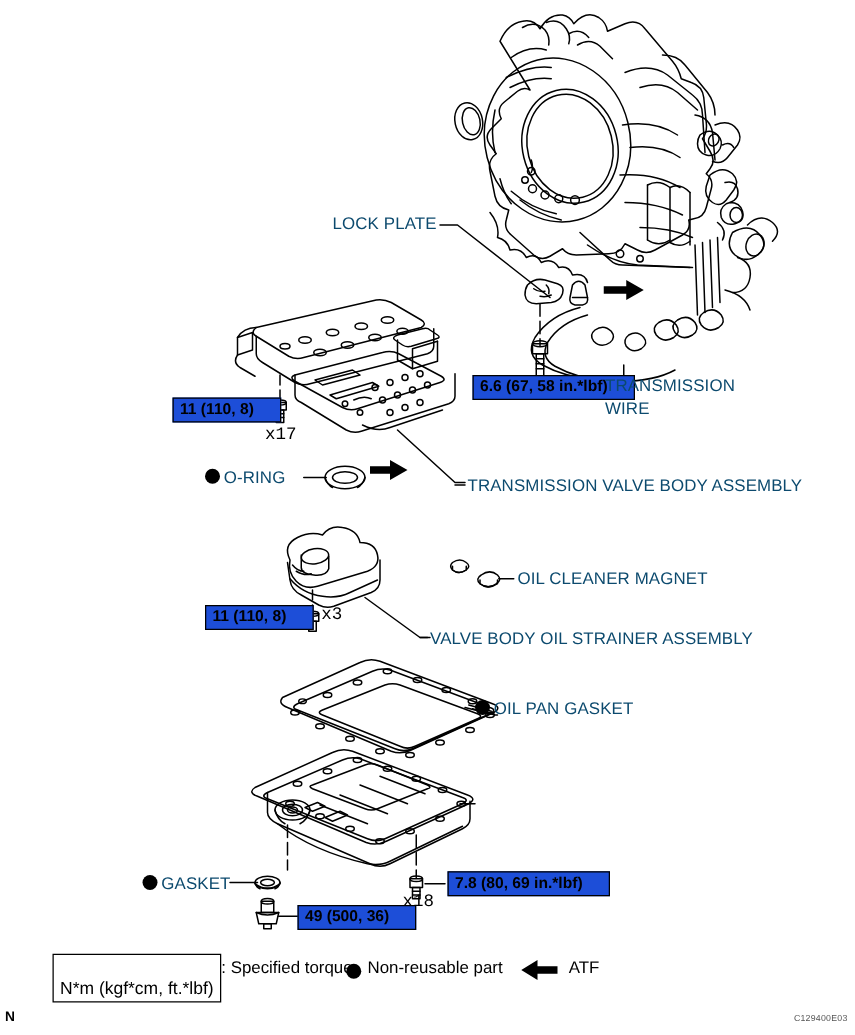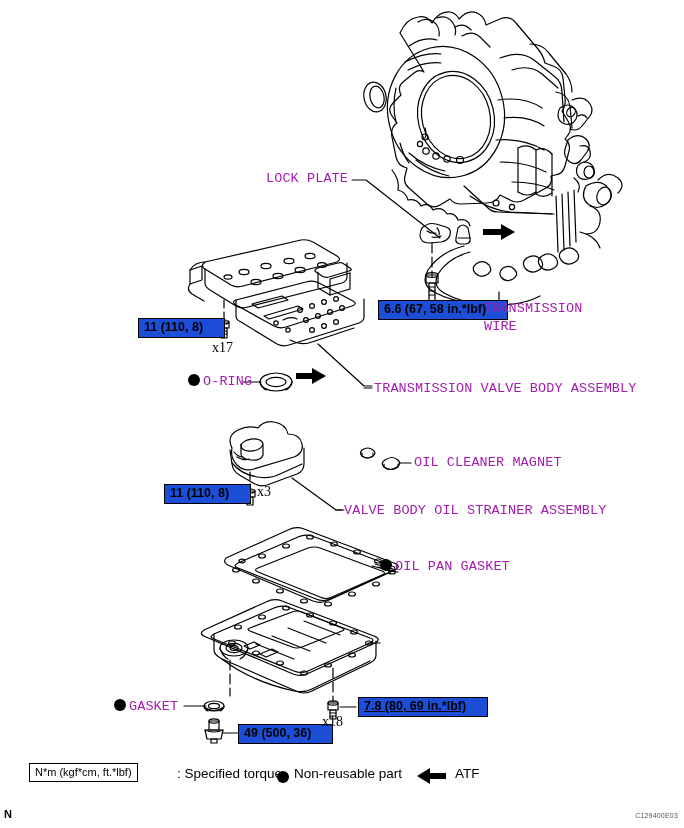--- a/index.html
+++ b/index.html
@@ -5,43 +5,43 @@
 <style>
   html,body{margin:0;padding:0;background:#ffffff;}
   body{
     width:684px;height:828px;position:relative;overflow:hidden;
     font-family:"Liberation Sans",sans-serif;color:#000;
   }
   #sheet{position:absolute;inset:0;}
   svg.art{position:absolute;left:0;top:0;width:684px;height:828px;}
 
   .lbl{
-    position:absolute;font-family:Liberation Mono, monospace;
-    font-size:13.5px;letter-spacing:.1px;color:#a21caf;white-space:nowrap;
+    position:absolute;font-family:Liberation Sans, sans-serif;
+    font-size:13.5px;letter-spacing:.1px;color:#0c4a6e;white-space:nowrap;
     line-height:16px;
   }
   .tbox{
     position:absolute;border:1.6px solid #000;background:#1d4ed8;
     font-family:"Liberation Sans",sans-serif;font-size:12.5px;font-weight:bold;
     padding:2px 21px 3px 5px;white-space:nowrap;line-height:13px;
   }
   .qty{
-    position:absolute;font-family:Liberation Serif, serif;
+    position:absolute;font-family:Liberation Mono, monospace;
     font-size:14px;white-space:nowrap;
   }
   .dot{
     display:inline-block;width:12px;height:12px;border-radius:50%;
     background:#000;vertical-align:-1px;margin-right:3px;
   }
   .legend{
     position:absolute;left:25px;top:762px;width:640px;height:34px;
   }
   .legend .lbox{
-    position:absolute;left:4px;top:1px;border:1.6px solid #000;background:#fff;
-    font-size:11px;padding:2px 5px 3px 5px;white-space:nowrap;font-weight:normal;
+    position:absolute;left:17px;top:1px;border:1.6px solid #000;background:#fff;
+    font-size:14px;padding:18px 5px 3px 5px;white-space:nowrap;font-weight:normal;
   }
   .legend .ltxt{position:absolute;font-size:13.5px;white-space:nowrap;top:4px;}
   .code{
     position:absolute;right:6px;bottom:9px;font-size:7px;
     font-family:"Liberation Sans",sans-serif;color:#555;letter-spacing:.2px;
   }
   .nmark{position:absolute;left:4px;bottom:8px;font-size:11px;font-weight:bold;}
 </style>
 </head>
 <body>
@@ -386,21 +386,21 @@
   <div class="lbl" style="left:266px;top:171px;">LOCK PLATE</div>
 
   <div class="tbox" style="left:378px;top:300px;">6.6 (67, 58 in.*lbf)</div>
 
   <div class="lbl" style="left:484px;top:301px;">TRANSMISSION</div>
   <div class="lbl" style="left:484px;top:319px;">WIRE</div>
 
   <div class="tbox" style="left:138px;top:318px;">11 (110, 8)</div>
   <div class="qty" style="left:212px;top:340px;">x17</div>
 
-  <div class="lbl" style="left:188px;top:374px;">
+  <div class="lbl" style="left:164px;top:374px;">
     <span class="dot"></span><span>O-RING</span>
   </div>
 
   <div class="lbl" style="left:374px;top:381px;">TRANSMISSION VALVE BODY ASSEMBLY</div>
 
   <div class="lbl" style="left:414px;top:455px;">OIL CLEANER MAGNET</div>
 
   <div class="tbox" style="left:164px;top:484px;">11 (110, 8)</div>
   <div class="qty" style="left:257px;top:484px;">x3</div>
 
@@ -410,21 +410,21 @@
     <span class="dot"></span><span>OIL PAN GASKET</span>
   </div>
 
 
   <div class="lbl" style="left:114px;top:699px;">
     <span class="dot"></span><span>GASKET</span>
   </div>
 
   <div class="tbox" style="left:238px;top:724px;">49 (500, 36)</div>
 
-  <div class="tbox" style="left:358px;top:697px;text-decoration:underline;">7.8 (80, 69 in.*lbf)</div>
+  <div class="tbox" style="left:358px;top:697px;">7.8 (80, 69 in.*lbf)</div>
   <div class="qty" style="left:322px;top:714px;">x18</div>
 
   <div class="legend">
     <div class="lbox">N*m (kgf*cm, ft.*lbf)</div>
     <div class="ltxt" style="left:152px;">: Specified torque</div>
     <span class="dot" style="position:absolute;left:252px;top:9px;"></span>
     <div class="ltxt" style="left:269px;">Non-reusable part</div>
     <svg style="position:absolute;left:391px;top:6px;width:32px;height:16px;">
       <path d="M30 2 l0 5 l-16 0 l0 -5 l-13 8 l13 8 l0 -5 l16 0 l0 5 z" fill="#000" stroke="none" transform="translate(0,-2)"></path>
     </svg>

